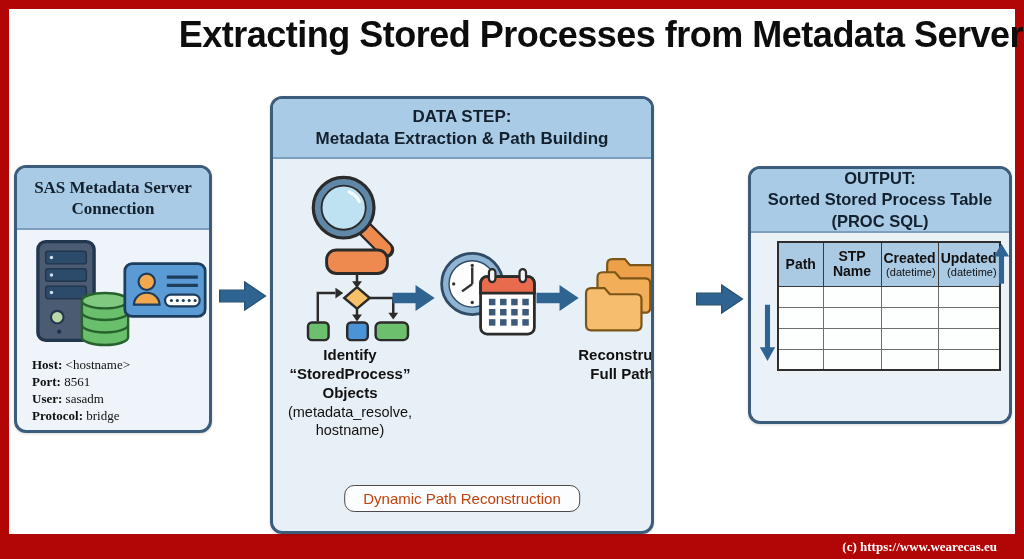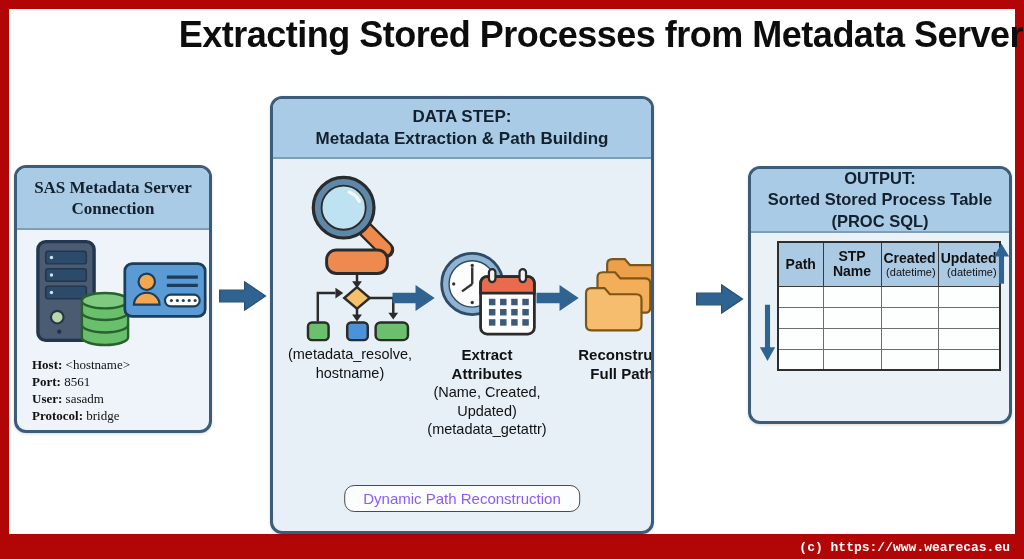--- a/index.html
+++ b/index.html
@@ -37,41 +37,41 @@
   .mini-arrow1 { position:absolute; left:118px; top:122px; width:46px; height:34px; }
   .mini-arrow2 { position:absolute; left:262px; top:122px; width:46px; height:34px; }
   .step-text { position:absolute; top:186px; text-align:center; color:#111; }
   .step-text .t { font-weight:bold; font-size:15px; line-height:1.28; white-space:pre-line; }
   .step-text .s { font-size:14.5px; line-height:1.28; white-space:pre-line; }
   .step-text.c1 { left:6px; width:142px; }
   .step-text.c2 { left:148px; width:132px; }
   .step-text.c3 { left:282px; width:134px; }
   .badge { position:absolute; left:50%; top:326px; transform:translateX(-50%);
     background:#fcfdfe; border:1.5px solid #4a4a4a; border-radius:10px;
-    padding:4px 18px; font-size:15px; color:#8b5cf6; white-space:nowrap; }
+    padding:4px 18px; font-size:15px; color:#c2410c; white-space:nowrap; }
 
   
   .out-box { left:739px; top:157px; width:264px; height:258px; background:#eaf2f8; }
   .out-box .box-header { height:64px; font-size:16.5px; line-height:1.3; }
   .out-body { position:relative; height:156px; }
   .stp-table { position:absolute; left:26px; top:8px; border-collapse:collapse;
     border:2px solid #2e2e2e; background:#fdfefe; }
   .stp-table th { background:#aac9e3; border:1px solid #3a3a3a; font-size:14px;
     line-height:1.1; color:#111; padding:2px 2px; height:44px; vertical-align:middle; }
   .stp-table th .sub { display:block; font-weight:normal; font-size:11px;text-align:right; }
   .stp-table td { border:1px solid #6e6e6e; height:21px; }
   .col-path { width:45px;margin-left:32px; } .col-stp { width:58px; } .col-created { width:56px; } .col-updated { width:53px; }
   .sort-up { position:absolute; left:242px; top:8px; width:17px; height:48px; }
   .sort-down { position:absolute; left:8px; top:62px; width:17px; height:74px; }
 
   .flow-arrow-a { position:absolute; left:209px; top:268px; width:50px; height:38px; }
   .flow-arrow-b { position:absolute; left:686px; top:271px; width:50px; height:38px; }
 
-  .copyright { position:absolute; right:14px; bottom:4px; color:#ffffff;
-    font-family:Liberation Mono, monospace; font-weight:bold; font-size:13px; }
+  .copyright { position:absolute; right:27px; bottom:4px; color:#ffffff;
+    font-family:Liberation Serif, serif; font-weight:bold; font-size:13px; }
 </style>
 </head>
 <body>
 
 <div class="frame">
   <div class="canvas">
 
     <div class="page-title">Extracting Stored Processes from Metadata Server</div>
 
     <div class="box conn-box">
@@ -189,29 +189,25 @@
           <polygon points="2,13 32,13 32,3 57,20 32,37 32,27 2,27" fill="#2e6392"></polygon>
         </svg>
 
         <svg class="folders" viewBox="0 0 100 96">
           <path d="M32,12 q0,-6 6,-6 h14 l6,7 h28 q6,0 6,6 v26 q0,6 -6,6 h-48 q-6,0 -6,-6 z" fill="#eda04a" stroke="#7c5518" stroke-width="2.5"></path>
           <path d="M21,27 q0,-6 6,-6 h14 l6,7 h28 q6,0 6,6 v27 q0,6 -6,6 h-48 q-6,0 -6,-6 z" fill="#f2ae58" stroke="#7c5518" stroke-width="2.5"></path>
           <path d="M8,45 q0,-6 6,-6 h15 l6,7 h30 q6,0 6,6 v29 q0,6 -6,6 h-51 q-6,0 -6,-6 z" fill="#f7bd6e" stroke="#7c5518" stroke-width="2.5"></path>
         </svg>
 
         <div class="step-text c1">
+          <div class="t">Identify
+“StoredProcess”
+Objects</div>
           <div class="s">(metadata_resolve,
 hostname)</div>
-        </div>
-        <div class="step-text c2">
-          <div class="t">Extract
-Attributes</div>
-          <div class="s">(Name, Created,
-Updated)
-(metadata_getattr)</div>
         </div>
         <div class="step-text c3">
           <div class="t">Reconstruct
 Full Path</div>
         </div>
 
         <div class="badge">Dynamic Path Reconstruction</div>
       </div>
     </div>
 

